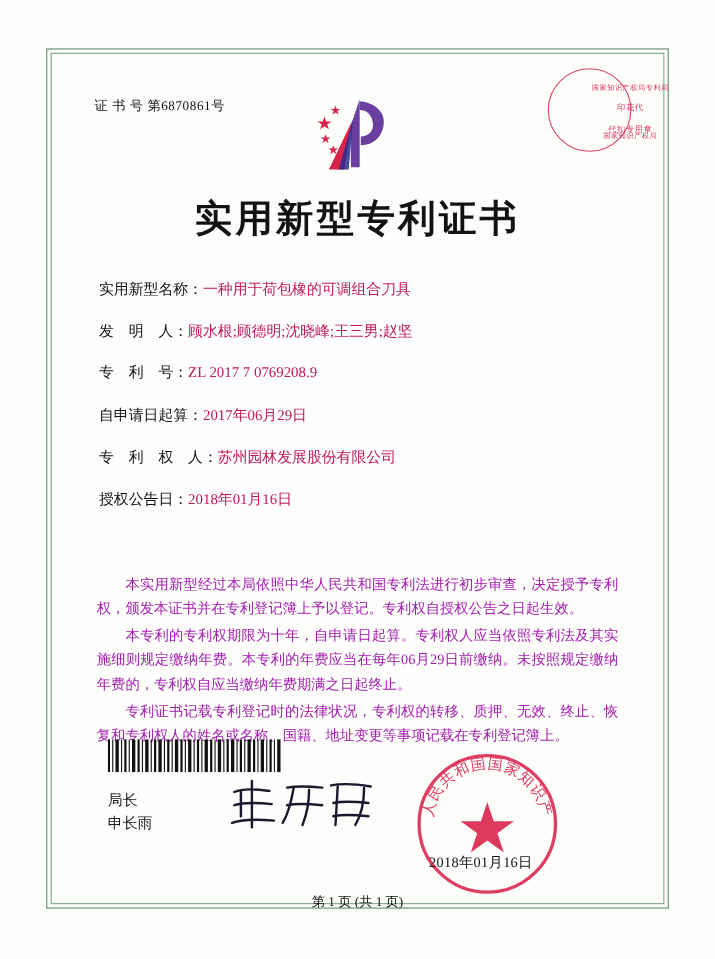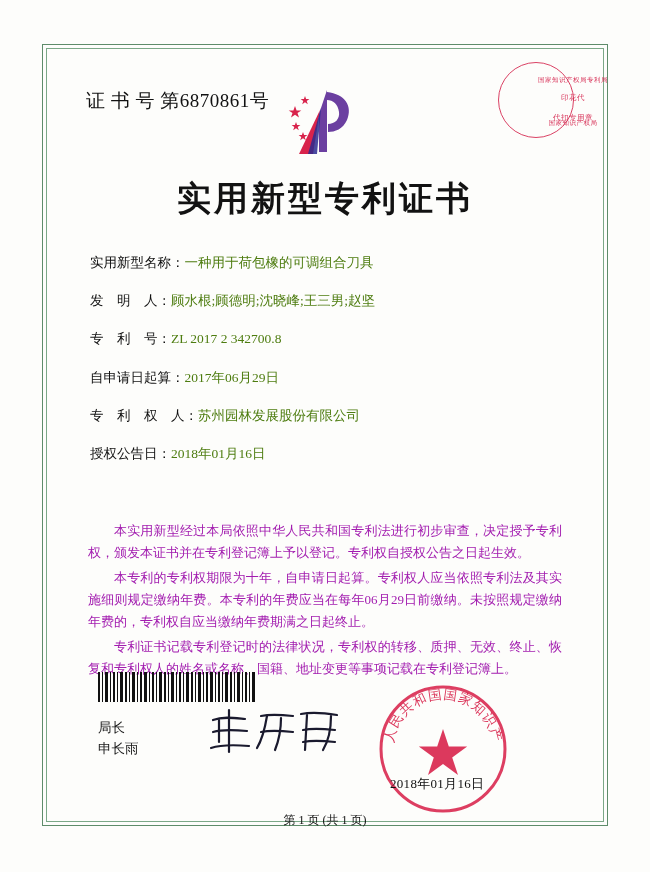--- a/index.html
+++ b/index.html
@@ -35,21 +35,21 @@
     top: 48px;
     right: 46px;
     bottom: 50px;
     border: 0.8px solid #7ba887;
   }
 
   .cert-no {
     position: absolute;
     left: 86px;
     top: 88px;
-    font-size: 19px;
+    font-size: 12px;
     letter-spacing: 0.5px;
     color: #111;
     font-family: "Liberation Serif", serif;
   }
 
   
   .logo {
     position: absolute;
     left: 283px;
     top: 80px;
@@ -112,21 +112,21 @@
   .field-row {
     display: flex;
     align-items: baseline;
     margin-bottom: 22px;
   }
   .field-label {
     white-space: pre;
     color: #111;
   }
   .field-value {
-    color: #4d7c0f;
+    color: #be185d;
     white-space: pre;
   }
   .field-row.tight { margin-bottom: 26px; }
 
   .body-text {
     position: absolute;
     left: 88px;
     top: 520px;
     width: 474px;
     font-size: 13px;
@@ -236,21 +236,21 @@
     <div class="field-row">
       <span class="field-label">实用新型名称：</span>
       <span class="field-value">一种用于荷包橡的可调组合刀具</span>
     </div>
     <div class="field-row">
       <span class="field-label">发　明　人：</span>
       <span class="field-value">顾水根;顾德明;沈晓峰;王三男;赵坚</span>
     </div>
     <div class="field-row">
       <span class="field-label">专　利　号：</span>
-      <span class="field-value">ZL 2017 2 342700.8</span>
+      <span class="field-value">ZL 2017 7 0769208.9</span>
     </div>
     <div class="field-row">
       <span class="field-label">自申请日起算：</span>
       <span class="field-value">2017年06月29日</span>
     </div>
     <div class="field-row">
       <span class="field-label">专　利　权　人：</span>
       <span class="field-value">苏州园林发展股份有限公司</span>
     </div>
     <div class="field-row tight">

